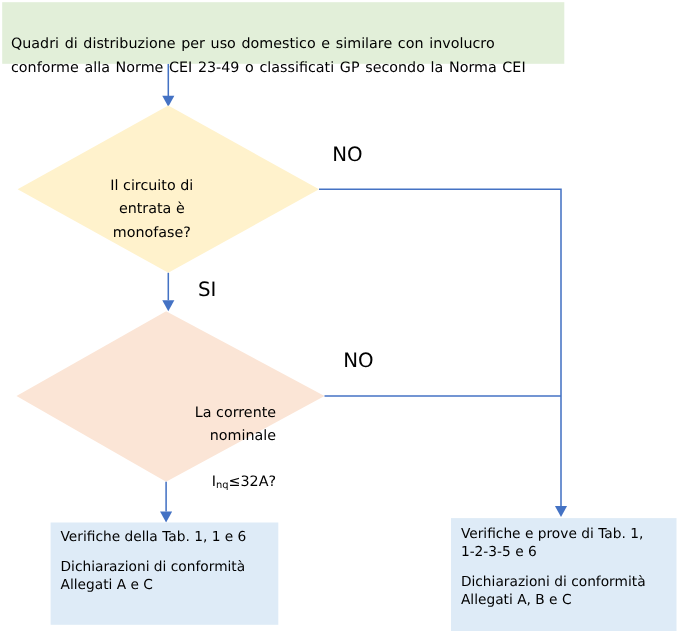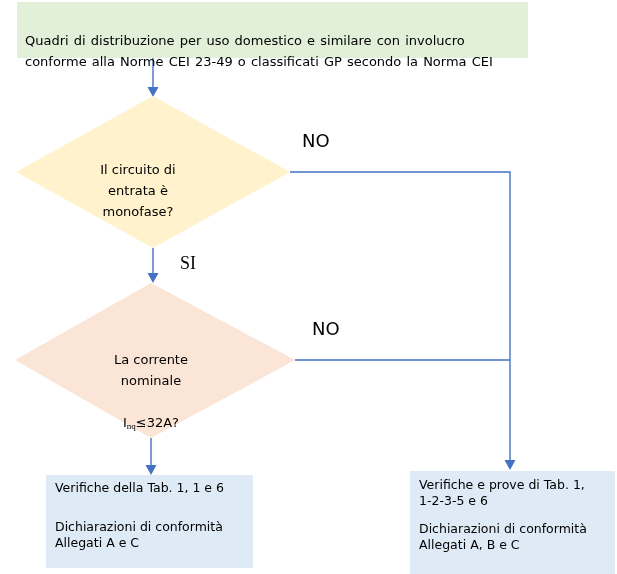--- a/index.html
+++ b/index.html
@@ -34,71 +34,70 @@
     fill:none;
   }
   .arrowhead{
     fill:var(--connector,#4472C4);
     stroke:none;
   }
   .diamond-1{fill:var(--decision1-bg,#FFF2CC);}
   .diamond-2{fill:var(--decision2-bg,#FBE5D6);}
   .start-box{
     position:absolute;
-    left:17px;top:2px;
+    left:2px;top:2px;
     width:511px;height:56px;
     background:var(--start-box-bg,#E2EFD9);
     padding:7px 6px 0 8px;
     font-size:13px;
     line-height:21px;
     white-space:pre-line;
     word-spacing:1px;
   }
   .diamond-label{
     position:absolute;
     text-align:center;
     font-size:13px;
     line-height:21px;
     white-space:pre-line;
   }
   #decision1-label{left:38px;top:138px;width:200px;}
-  #decision2-label{left:51px;top:328px;width:200px;}
+  #decision2-label{left:51px;top:344px;width:200px;text-align:right;}
   .formula-sub{
     font-size:9px;
     vertical-align:-2px;
-    font-family:Liberation Serif, serif;
   }
   .branch-label{
     position:absolute;
     font-size:18px;
     line-height:15px;
   }
   #no-label-1{left:302px;top:133px;}
-  #si-label{left:180px;top:256px;font-family:Liberation Serif, serif;}
+  #si-label{left:180px;top:256px;}
   #no-label-2{left:312px;top:321px;}
   .result-box{
     position:absolute;
     background:var(--result-box-bg,#DEEBF7);
     font-size:12.5px;
     line-height:16px;
     padding:5px 9px;
   }
   #left-result-box{
     left:46px;top:475px;
     width:207px;height:93px;
   }
   #right-result-box{
     left:410px;top:471px;
     width:205px;height:103px;
     padding-top:6px;
   }
   .result-box p{
     white-space:pre-line;
   }
-  #left-result-box p.first{margin-bottom:23px;}
+  #left-result-box p.first{margin-bottom:11px;}
   #right-result-box p.first{margin-bottom:12px;}
 </style>
 </head>
 <body>
 
 <div id="stage">
 
   <svg id="connector-layer" viewBox="0 0 617 574" xmlns="http://www.w3.org/2000/svg">
 
     <path class="connector-line" d="M153,58 V88"></path>

